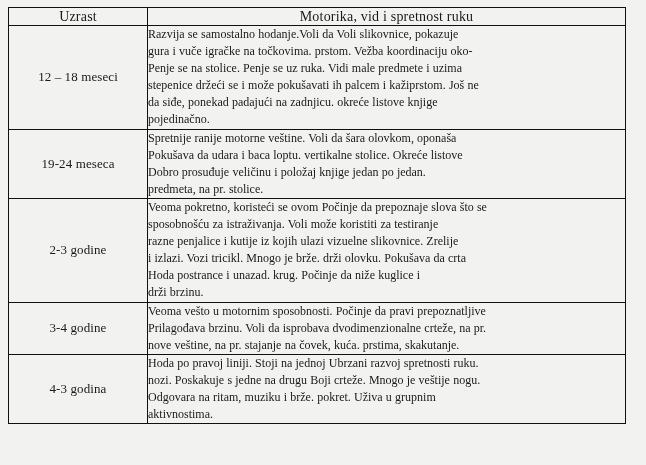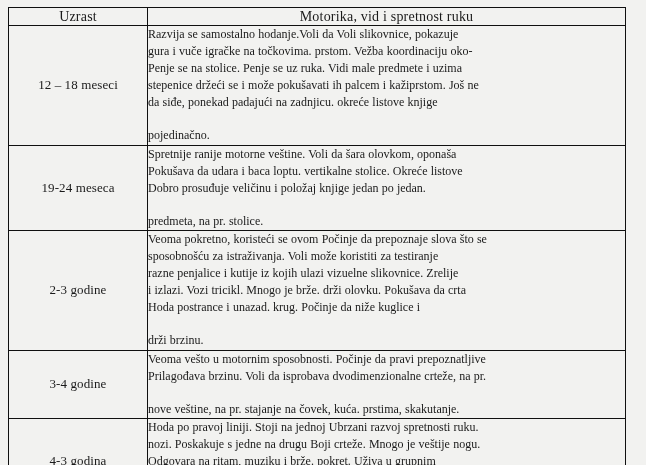--- a/index.html
+++ b/index.html
@@ -63,21 +63,20 @@
     padding: 2px 5px 2px 6px;
     hyphens: none;
     word-spacing: 0.2px;
   }
   td.desc-cell p {
     margin: 0;
     text-align: justify;
   }
   td.desc-cell p.last-line {
     text-align: left;
-    margin-top: 16px;
   }
 </style>
 </head>
 <body>
 
 <div id="page">
 
   <table class="dev-table">
     <colgroup>
       <col class="age-col">

